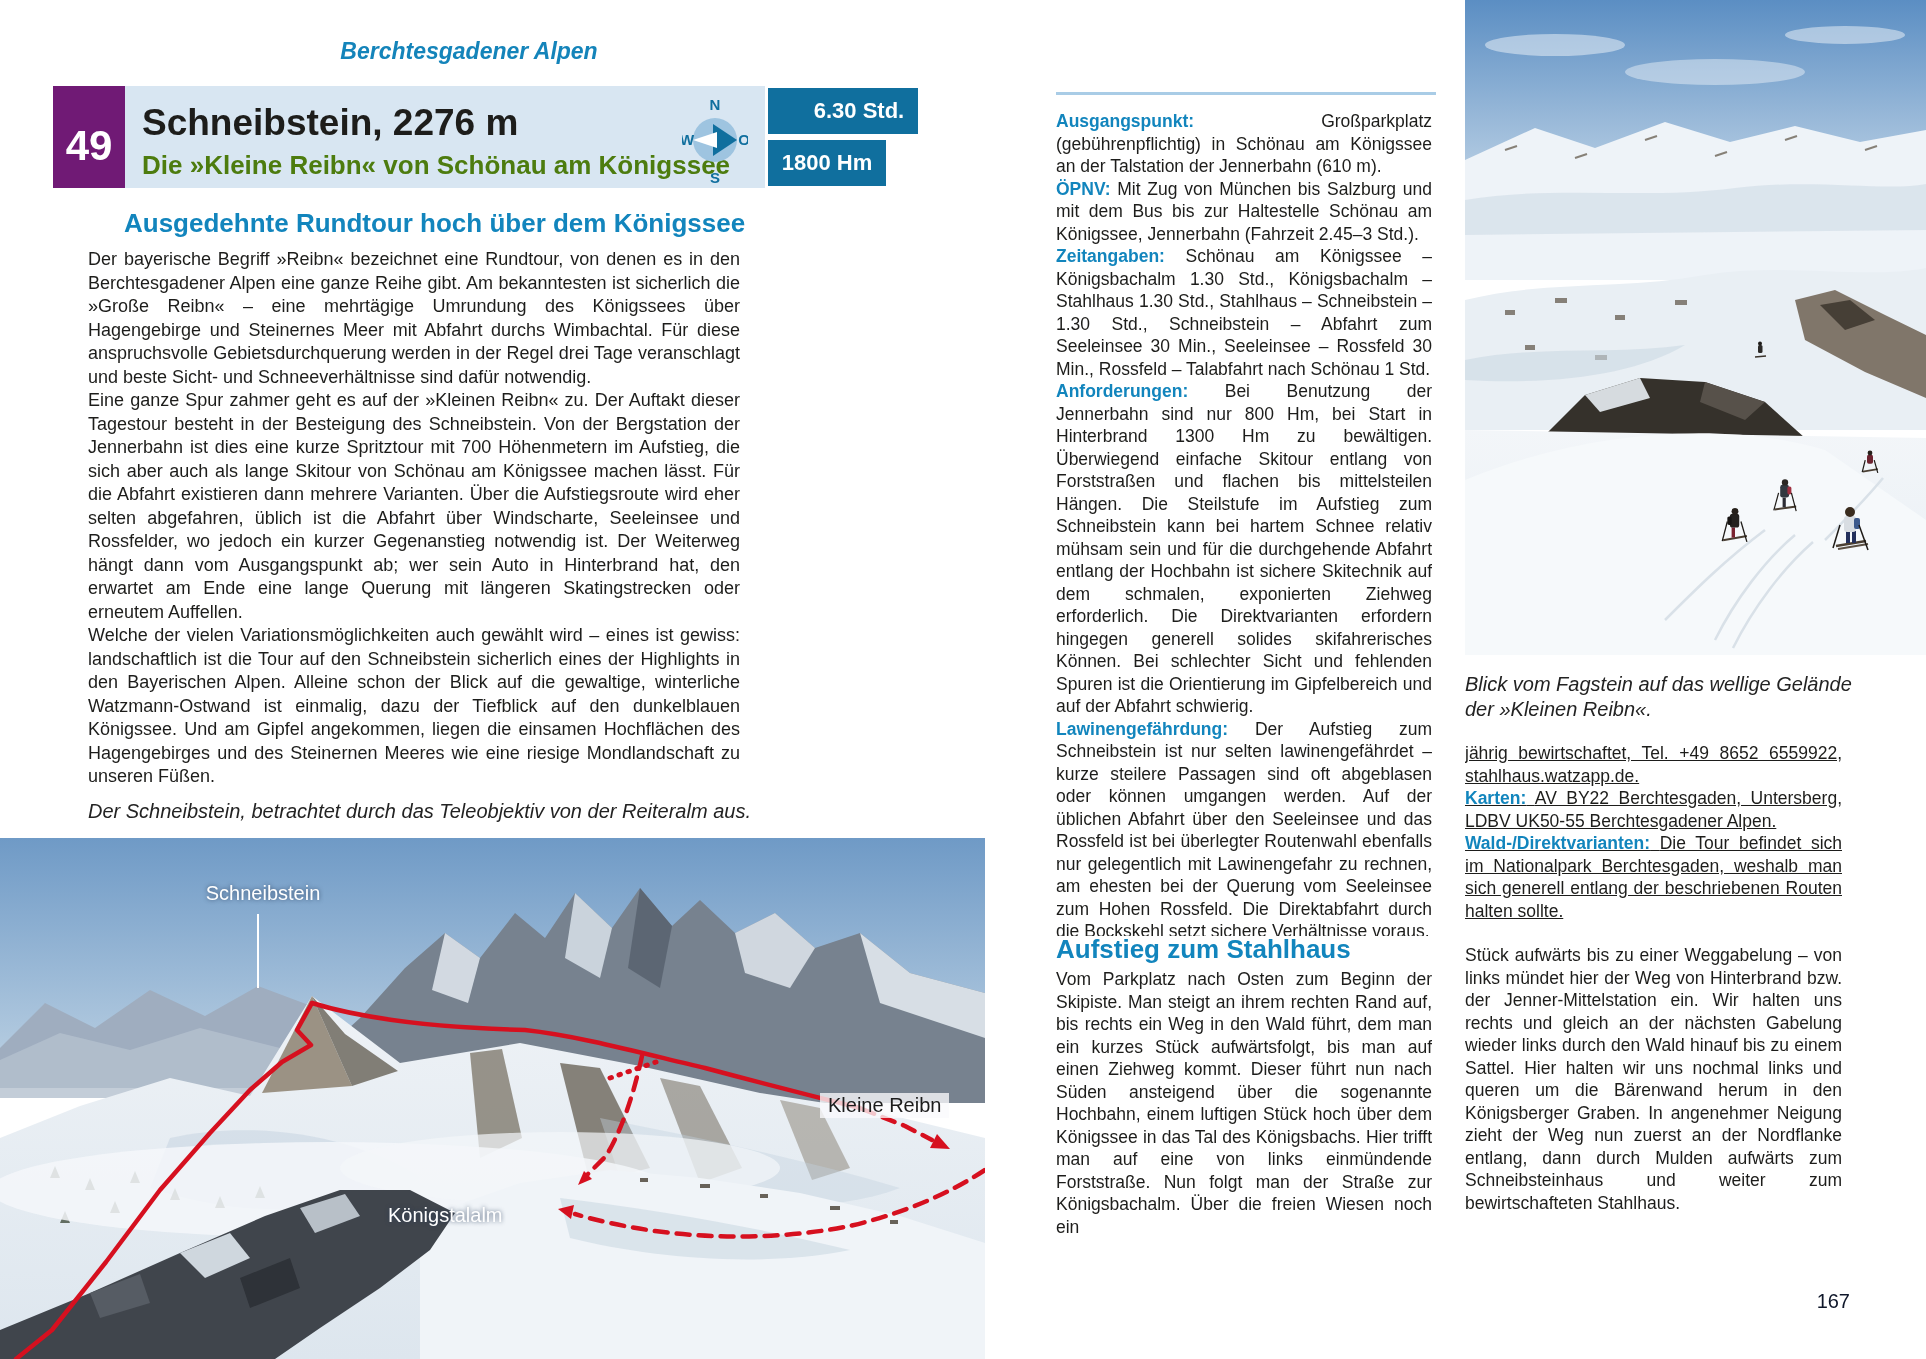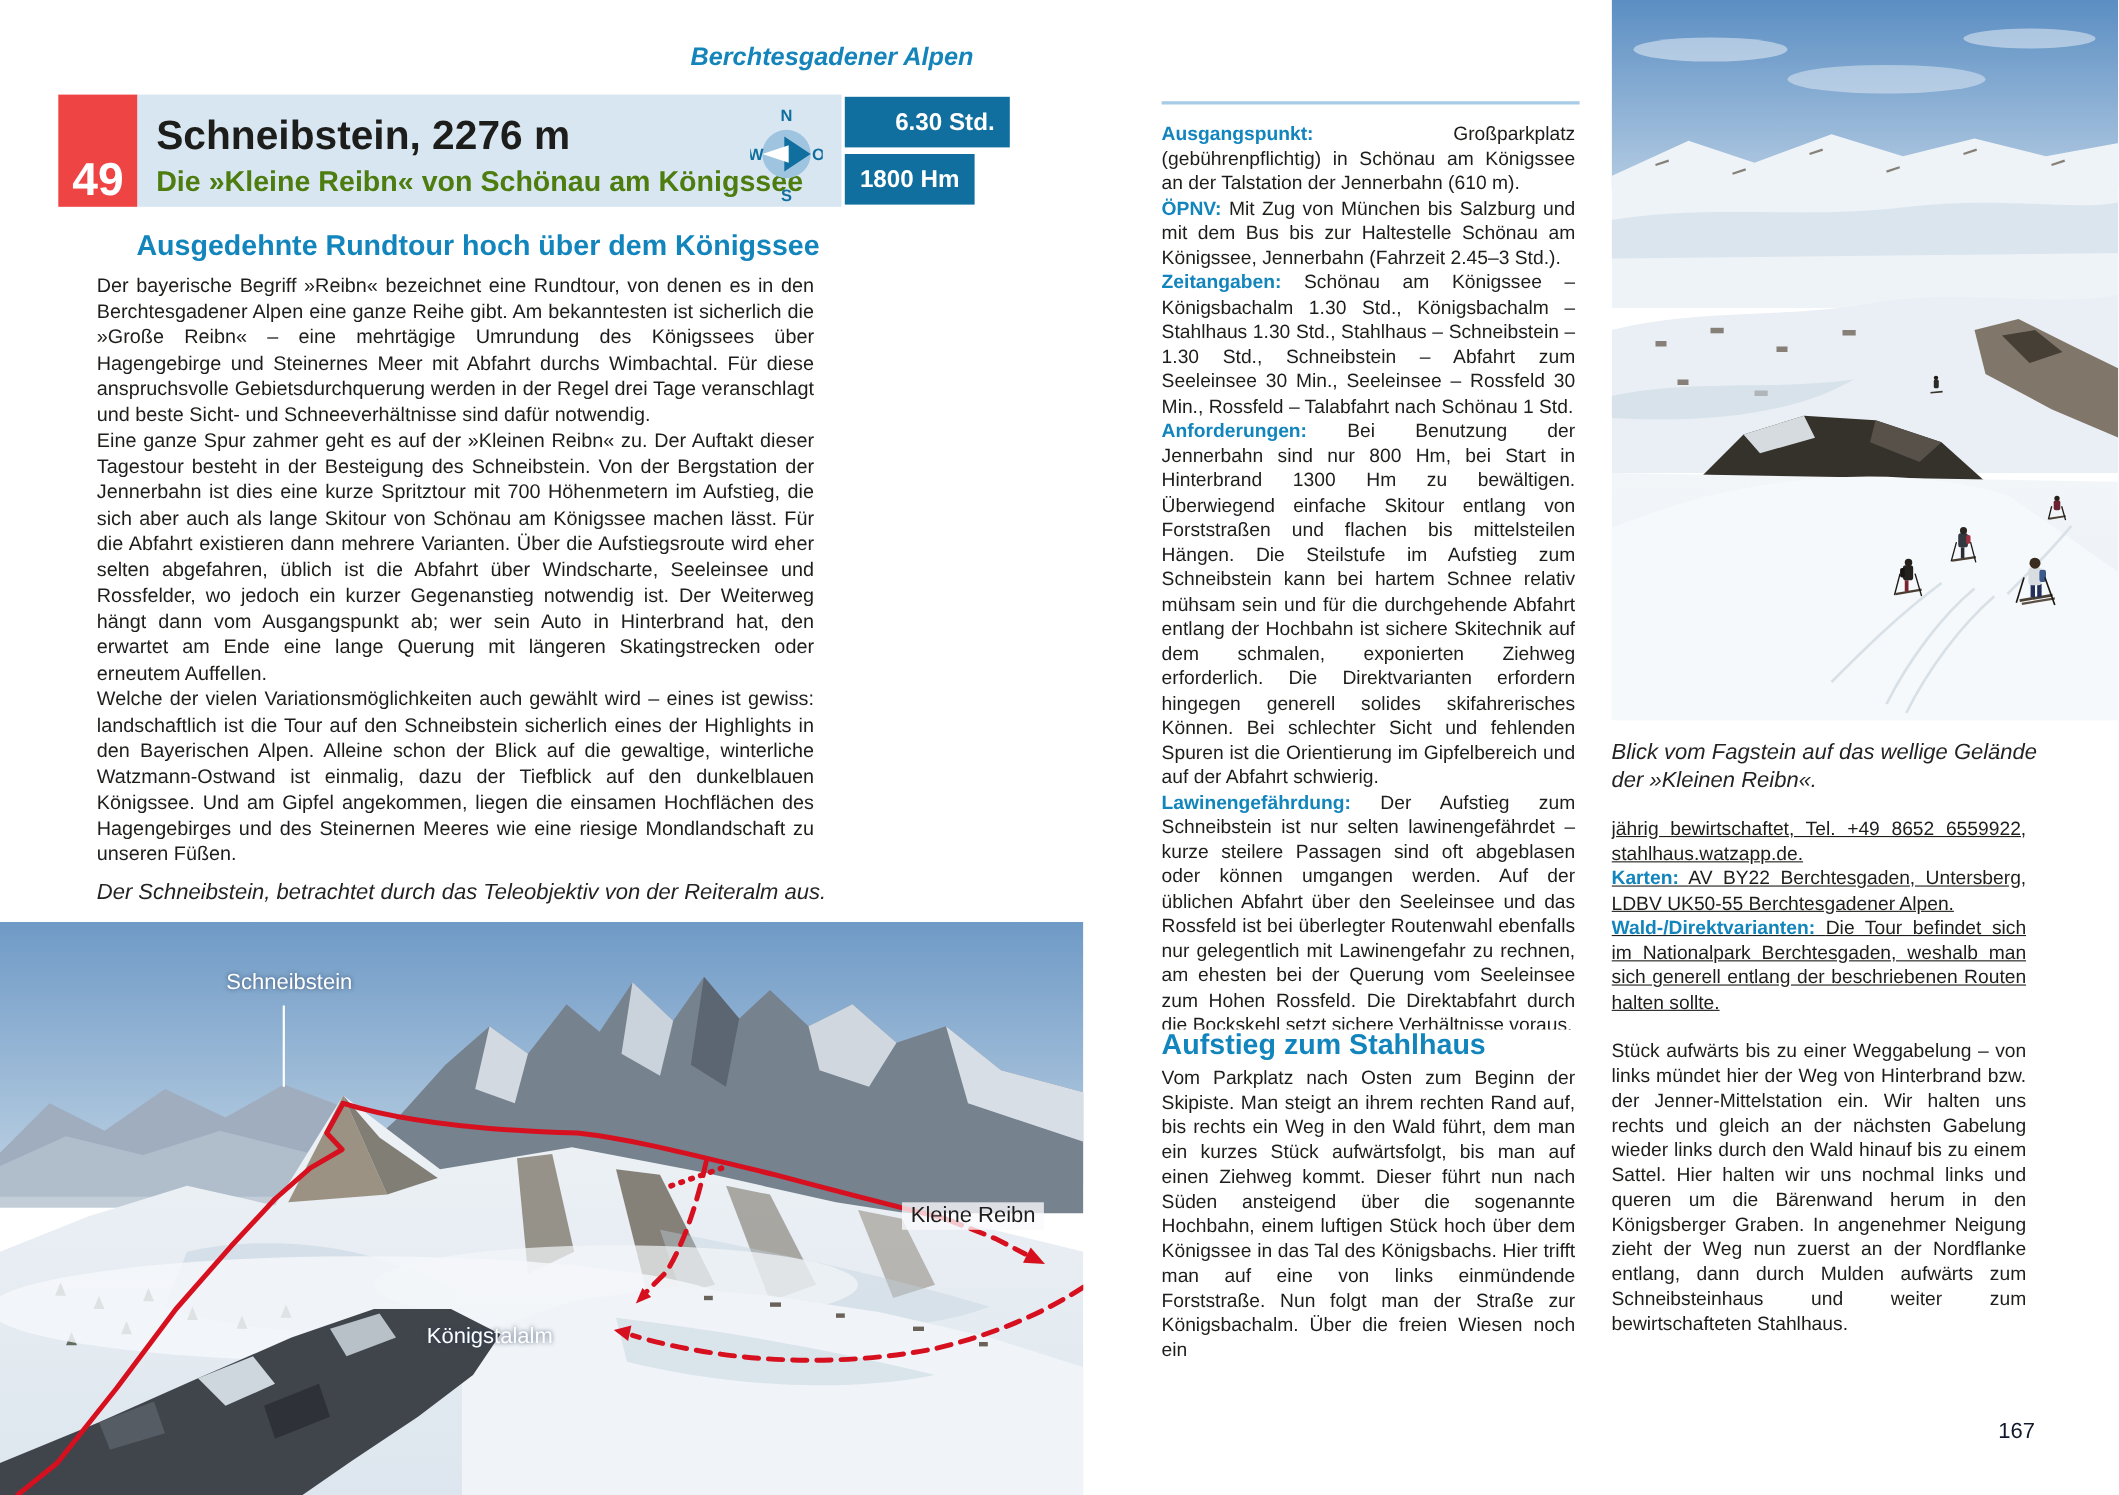--- a/index.html
+++ b/index.html
@@ -1,25 +1,25 @@
 <!DOCTYPE html>
 <html lang="de"><head>
 <meta charset="utf-8">
 <style>
   html,body{margin:0;padding:0;background:#ffffff;}
   .page{position:relative;width:1926px;height:1359px;background:#ffffff;overflow:hidden;
         font-family:"Liberation Sans",sans-serif;color:#1d1d1b;}
   .abs{position:absolute;}
 
   
-  .kicker{left:53px;top:38px;width:832px;text-align:right;font-size:23px;font-style:italic;
+  .kicker{left:53px;top:38px;width:832px;text-align:center;font-size:23px;font-style:italic;
           color:#1484ba;font-weight:bold;}
-  .route-num{left:53px;top:86px;width:72px;height:102px;background:#ef4444;color:#fff;
+  .route-num{left:53px;top:86px;width:72px;height:102px;background:#701a75;color:#fff;
              font-size:42px;font-weight:bold;display:flex;align-items:flex-end;justify-content:center;
-             padding-bottom:1px;box-sizing:border-box;}
+             padding-bottom:18px;box-sizing:border-box;}
   .banner{left:125px;top:86px;width:640px;height:102px;background:#d8e6f2;}
   .title{position:absolute;left:17px;top:16px;font-size:37px;font-weight:bold;color:#1d1d1b;}
   .subtitle{position:absolute;left:17px;top:64px;font-size:26px;font-weight:bold;color:#4d7c0f;}
   .stat{width:118px;height:46px;background:#106f9e;color:#fff;font-size:22px;font-weight:bold;
         display:flex;align-items:center;justify-content:center;}
   .stat1{left:768px;top:88px;padding-left:32px;} .stat2{left:768px;top:140px;}
   .compass{left:682px;top:94px;width:66px;height:92px;}
 
   
   .intro-head{left:88px;top:208px;width:660px;font-size:26px;font-weight:bold;color:#1285bd;margin-left:36px;}

